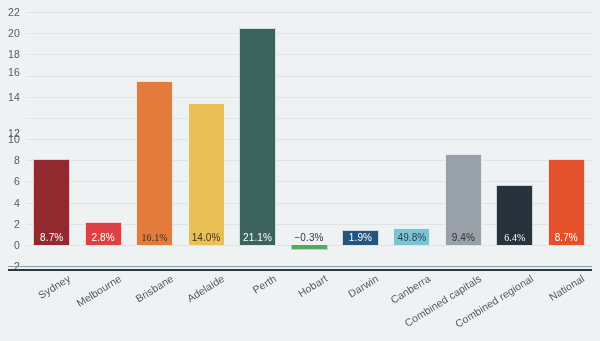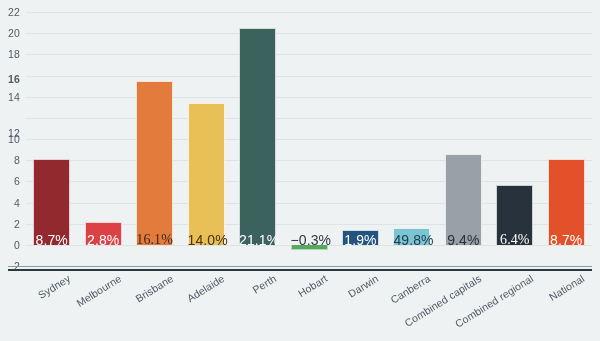--- a/index.html
+++ b/index.html
@@ -76,21 +76,21 @@
     border-bottom: none;
   }
   .bar.negative {
     border: 1px solid rgba(255,255,255,0.55);
     border-top: none;
   }
   .bar-value {
     position: absolute;
     width: 100%;
     text-align: center;
-    font-size: 14px;
+    font-size: 10px;
     letter-spacing: 0.1px;
     white-space: nowrap;
     line-height: 1;
   }
 
   
   .axis-line-outer {
     position: absolute;
     left: 8px;
     top: 266px;
@@ -129,21 +129,21 @@
 </style>
 </head>
 <body>
 
 <div id="chart-root">
 
   <div class="y-labels">
       <div class="y-label" style="top: 0px; color: rgb(79, 92, 102);">22</div>
       <div class="y-label" style="top: 21.1667px; color: rgb(79, 92, 102);">20</div>
       <div class="y-label" style="top: 42.3333px; color: rgb(79, 92, 102);">18</div>
-      <div class="y-label" style="top: 67px; color: rgb(79, 92, 102); font-weight: bold;">16</div>
+      <div class="y-label" style="top: 60px; color: rgb(79, 92, 102);">16</div>
       <div class="y-label" style="top: 84.6667px; color: rgb(79, 92, 102);">14</div>
       <div class="y-label" style="top: 121px; color: rgb(79, 92, 102);">12</div>
       <div class="y-label" style="top: 127px; color: rgb(79, 92, 102);">10</div>
       <div class="y-label" style="top: 148.167px; color: rgb(79, 92, 102);">8</div>
       <div class="y-label" style="top: 169.333px; color: rgb(79, 92, 102);">6</div>
       <div class="y-label" style="top: 190.5px; color: rgb(79, 92, 102);">4</div>
       <div class="y-label" style="top: 211.667px; color: rgb(79, 92, 102);">2</div>
       <div class="y-label" style="top: 232.833px; color: rgb(79, 92, 102);">0</div>
       <div class="y-label" style="top: 254px; color: rgb(79, 92, 102);">−2</div>
     </div>

